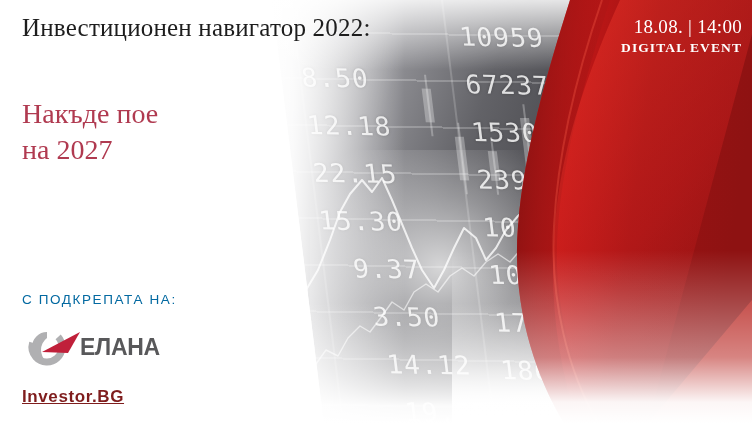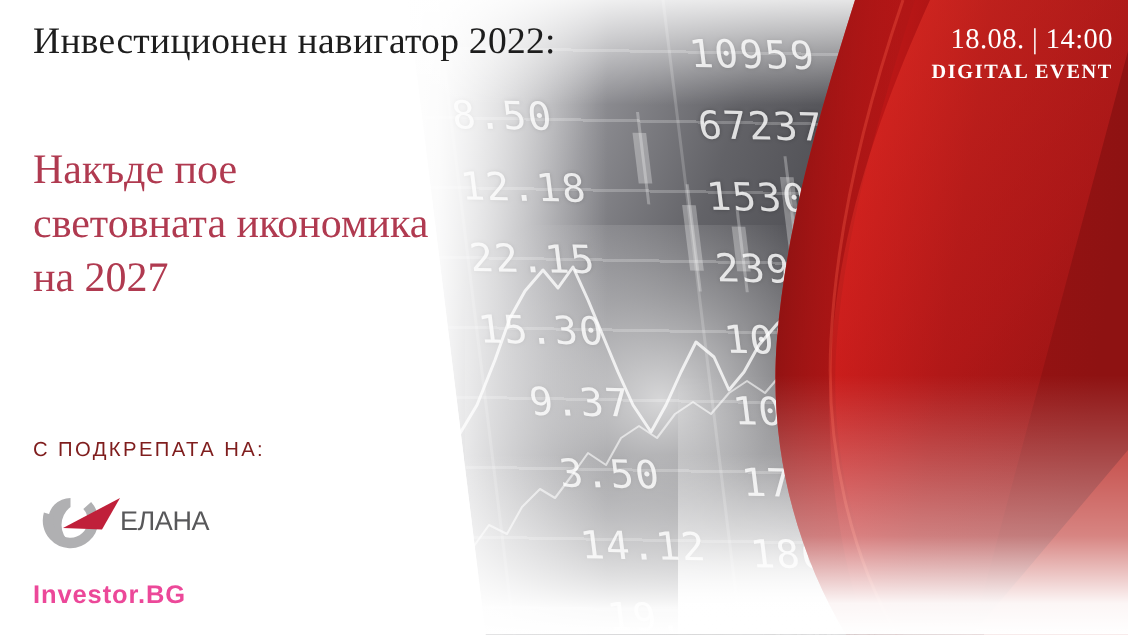--- a/index.html
+++ b/index.html
@@ -185,38 +185,38 @@
     color: #ffffff;
     letter-spacing: 1.1px;
     white-space: nowrap;
     text-align: center;
   }
 
   .support-label {
     position: absolute;
     left: 22px; top: 292px;
     font-size: 13.5px;
-    color: #7f1d1d;
+    color: #0369a1;
     letter-spacing: 1.6px;
     font-family: "Liberation Sans", "DejaVu Sans", sans-serif;
     white-space: nowrap;
   }
 
   .logo {
     position: absolute;
     left: 20px; top: 326px;
     height: 42px;
     display: flex;
     align-items: center;
   }
   .logo-mark { position: relative; width: 66px; height: 42px; flex: none; }
   .logo-word {
     font-family: "Liberation Sans", "DejaVu Sans", sans-serif;
-    font-weight: normal;
-    font-size: 18px;
+    font-weight: bold;
+    font-size: 23px;
     color: #58585a;
     letter-spacing: -0.3px;
     margin-left: -6px;
   }
   .logo-sub {
     font-family: "Liberation Sans", "DejaVu Sans", sans-serif;
     font-weight: bold;
     font-style: italic;
     font-size: 13.5px;
     color: #c0203a;
@@ -224,23 +224,24 @@
     margin-left: 7px;
     padding-bottom: 1px;
   }
 
   .brand {
     position: absolute;
     left: 22px; top: 387px;
     font-family: "Liberation Sans", "DejaVu Sans", sans-serif;
     font-weight: bold;
     font-size: 17px;
-    color: #ec4899;
+    color: #7f1d1d;
     letter-spacing: 0.6px;
     white-space: nowrap;
+    text-decoration: underline;
   }
 </style>
 </head>
 <body>
 
 <div id="banner">
 
   <div class="bg-layer">
 
     <div class="board-wrap">
@@ -344,21 +345,20 @@
       <path d="M150,0 C126,70 106,150 102,226 C98,300 116,372 146,423" fill="none" stroke="#f55a45" stroke-width="2" opacity="0.35"></path>
 
       <rect x="0" y="250" width="300" height="173" fill="url(#gFade)"></rect>
     </svg>
   </div>
 
   <div class="kicker">Инвестиционен навигатор 2022:</div>
 
   <div class="headline">
     <div>Накъде пое</div>
-    <div>световната икономика</div>
     <div>на 2027</div>
   </div>
 
   <div class="event-date">18.08. | 14:00</div>
   <div class="event-type">DIGITAL EVENT</div>
 
   <div class="support-label">С ПОДКРЕПАТА НА:</div>
 
   <div class="logo">
     <div class="logo-mark">

